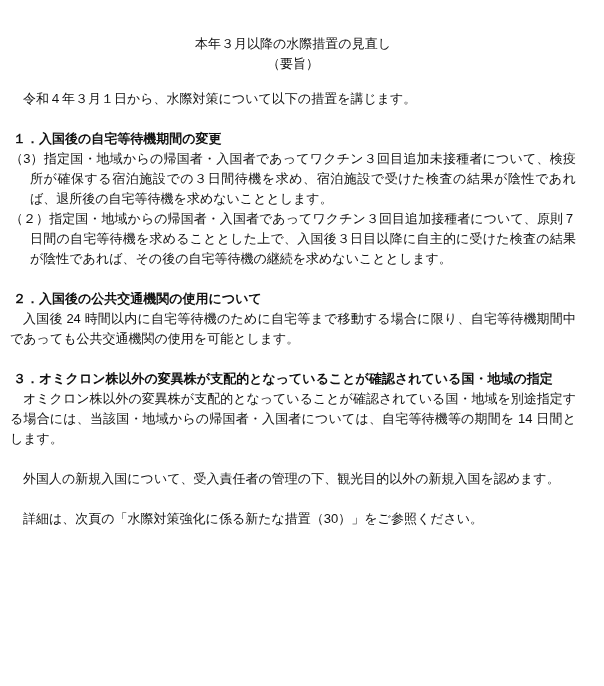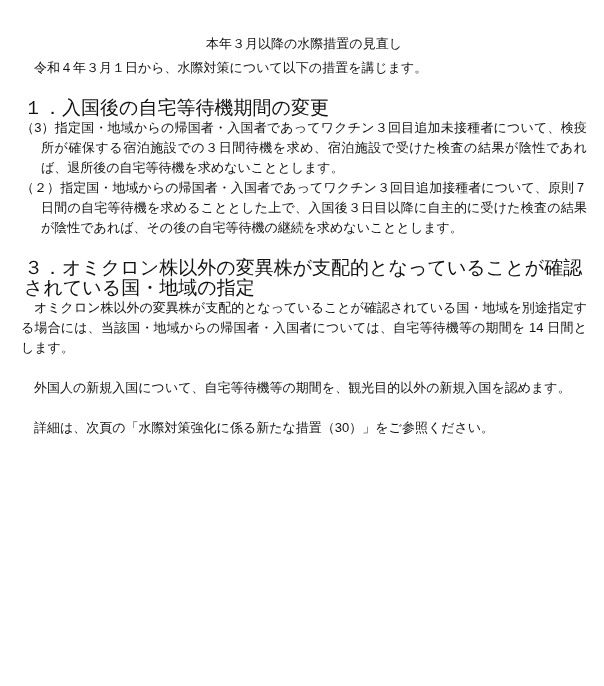--- a/index.html
+++ b/index.html
@@ -10,72 +10,77 @@
     color: #111111;
     font-family: "Liberation Sans", sans-serif;
     font-size: 13px;
     line-height: 20px;
     overflow: hidden;
   }
   .doc {
     box-sizing: border-box;
     width: 604px;
     height: 683px;
-    padding: 34px 13px 0 21px;
+    padding: 34px 13px 0 10px;
   }
   .doc-inner { width: 566px; }
   .center {
     text-align: center;
     margin: 0;
     font-size: 13px;
     font-weight: normal;
   }
   .heading {
     margin: 0 0 0 3px;
-    font-size: 19px;
-    font-weight: normal;
+    font-size: 13px;
+    font-weight: bold;
   }
   .para-indent {
     margin: 0;
     text-indent: 13px;
     text-align: justify;
     line-break: strict;
   }
   .para-hang {
     margin: 0;
     padding-left: 20px;
     text-indent: -20px;
     text-align: justify;
     line-break: strict;
   }
-  .gap-sm { margin-top: 4px; }
+  .gap-sm { margin-top: 15px; }
   .gap    { margin-top: 20px; }
 </style>
 </head>
 <body>
 
 <main class="doc">
   <div class="doc-inner">
 
     <h1 class="center">本年３月以降の水際措置の見直し</h1>
+    <p class="center">（要旨）</p>
 
     <p class="para-indent gap-sm">令和４年３月１日から、水際対策について以下の措置を講じます。</p>
 
     <section class="gap">
       <h2 class="heading">１．入国後の自宅等待機期間の変更</h2>
       <p class="para-hang">（3）指定国・地域からの帰国者・入国者であってワクチン３回目追加未接種者について、検疫所が確保する宿泊施設での３日間待機を求め、宿泊施設で受けた検査の結果が陰性であれば、退所後の自宅等待機を求めないこととします。</p>
       <p class="para-hang">（２）指定国・地域からの帰国者・入国者であってワクチン３回目追加接種者について、原則７日間の自宅等待機を求めることとした上で、入国後３日目以降に自主的に受けた検査の結果が陰性であれば、その後の自宅等待機の継続を求めないこととします。</p>
     </section>
 
+    <section class="gap">
+      <h2 class="heading">２．入国後の公共交通機関の使用について</h2>
+      <p class="para-indent">入国後 24 時間以内に自宅等待機のために自宅等まで移動する場合に限り、自宅等待機期間中であっても公共交通機関の使用を可能とします。</p>
+    </section>
 
     <section class="gap">
       <h2 class="heading">３．オミクロン株以外の変異株が支配的となっていることが確認されている国・地域の指定</h2>
       <p class="para-indent">オミクロン株以外の変異株が支配的となっていることが確認されている国・地域を別途指定する場合には、当該国・地域からの帰国者・入国者については、自宅等待機等の期間を 14 日間とします。</p>
     </section>
 
     <section class="gap">
-      <p class="para-indent">外国人の新規入国について、自宅等待機等の期間を、観光目的以外の新規入国を認めます。</p>
+      <p class="para-indent">外国人の新規入国について、受入責任者の管理の下、観光目的以外の新規入国を認めます。</p>
     </section>
 
     <p class="para-indent gap">詳細は、次頁の「水際対策強化に係る新たな措置（30）」をご参照ください。</p>
 
   </div>
 </main>
 
 </body></html>

